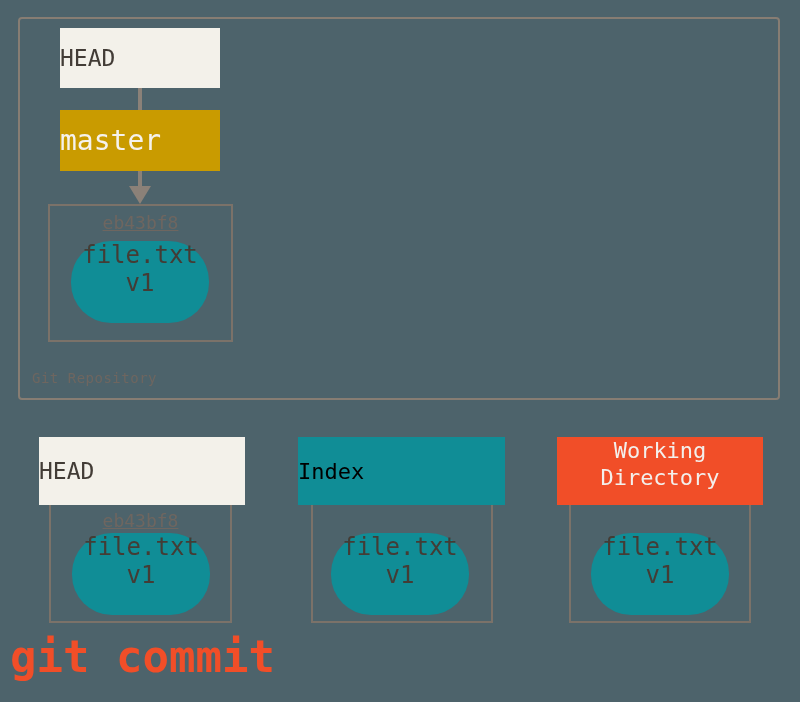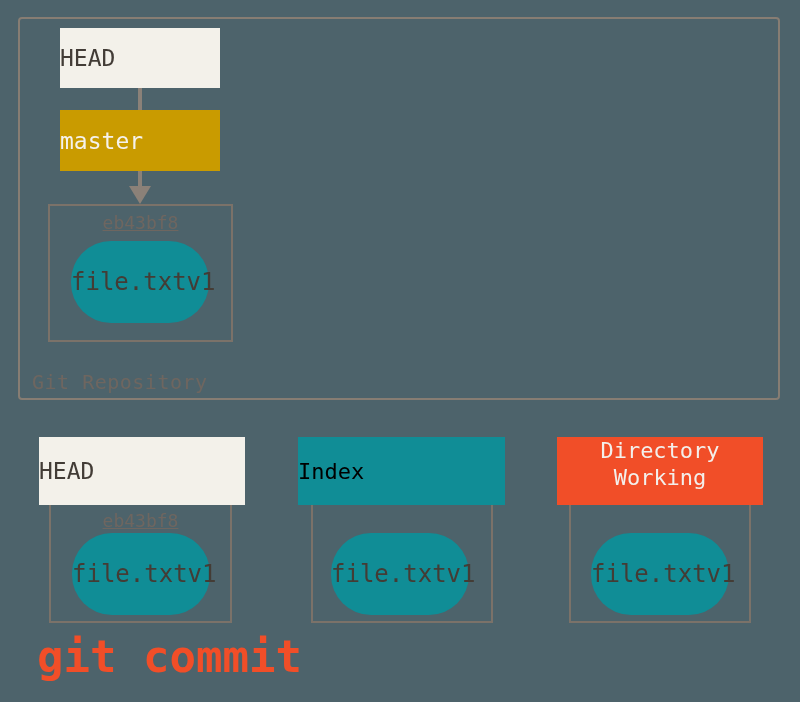--- a/index.html
+++ b/index.html
@@ -21,60 +21,60 @@
     font-family:"DejaVu Sans Mono","Liberation Mono",monospace;overflow:hidden;
   }
   .abs{position:absolute;}
   .center{display:flex;align-items:center;justify-content:flex-start;text-align:center;}
 
   
   .repo{
     left:18px;top:17px;width:762px;height:383px;
     border:2px solid var(--border-outer);border-radius:4px;box-sizing:border-box;
   }
-  .repo-label{left:12px;top:351px;font-size:20px;color:var(--text-hash);letter-spacing:0.5px;}
+  .repo-label{left:12px;top:351px;font-size:14px;color:var(--text-hash);letter-spacing:0.5px;}
 
   
   .head-top{left:60px;top:28px;width:160px;height:60px;background:var(--panel-cream);
     color:var(--text-dark);font-size:23px;}
   .conn1{left:138px;top:88px;width:4px;height:22px;background:var(--connector-gray);}
   .master{left:60px;top:110px;width:160px;height:61px;background:var(--accent-gold);
-    color:#f5f2ec;font-size:23px;}
+    color:#f5f2ec;font-size:28px;}
   .stem2{left:138px;top:171px;width:4px;height:15px;background:var(--connector-gray);}
   .arrow-head{left:129px;top:186px;width:0;height:0;
     border-left:11px solid transparent;border-right:11px solid transparent;
     border-top:18px solid var(--connector-gray);}
   .commit-box{left:48px;top:204px;width:185px;height:138px;
     border:2px solid var(--border-inner);box-sizing:border-box;}
   .hash{left:0;right:0;top:6px;text-align:center;font-size:18px;color:var(--text-hash);text-decoration:underline;}
 
   .blob{
     width:138px;height:82px;border-radius:40px;background:var(--accent-teal);
-    color:var(--text-blob);font-size:24px;line-height:28px;flex-direction:row;
+    color:var(--text-blob);font-size:24px;line-height:28px;flex-direction:column;
   }
   .commit-box .blob{left:21px;top:35px;}
 
   
   .hdr{top:437px;height:68px;font-size:22px;z-index:2;}
   .hdr-head{left:39px;width:206px;background:var(--panel-cream);color:var(--text-dark);font-size:23px;}
   .hdr-index{left:298px;width:207px;background:var(--accent-teal);color:#000000;}
   .hdr-wd{left:557px;width:206px;background:var(--accent-red);color:#f3efeb;
     flex-direction:column;line-height:27px;}
 
   .outline{top:505px;height:118px;box-sizing:border-box;
     border:2px solid var(--border-inner);border-top:none;z-index:1;}
   .outline-head{left:49px;width:183px;}
   .outline-index{left:311px;width:182px;}
   .outline-wd{left:569px;width:182px;}
   .outline-head .blob{left:21px;top:28px;}
   .outline-index .blob{left:18px;top:28px;}
   .outline-wd .blob{left:20px;top:28px;}
   .outline-head .hash{top:5px;}
 
-  .command{left:10px;top:631px;font-size:44px;font-weight:bold;color:var(--accent-red);margin-left:27px;}
+  .command{left:10px;top:631px;font-size:44px;font-weight:bold;color:var(--accent-red);}
 </style>
 </head>
 <body>
 
 <div class="canvas">
 
   <div class="abs repo">
     <div class="abs repo-label">Git Repository</div>
   </div>
 
@@ -114,22 +114,22 @@
     <span>Index</span>
   </div>
   <div class="abs outline outline-index">
     <div class="abs center blob">
       <span>file.txt</span>
       <span>v1</span>
     </div>
   </div>
 
   <div class="abs center hdr hdr-wd">
+    <span>Working</span>
     <span>Directory</span>
-    <span>Working</span>
   </div>
   <div class="abs outline outline-wd">
     <div class="abs center blob">
       <span>file.txt</span>
       <span>v1</span>
     </div>
   </div>
 
   <div class="abs command">git commit</div>
 

